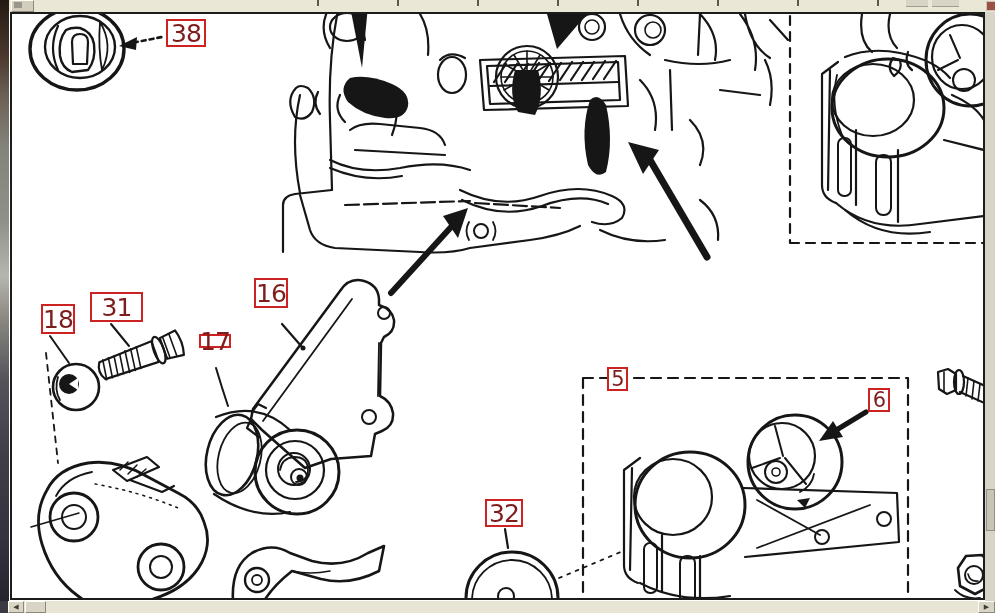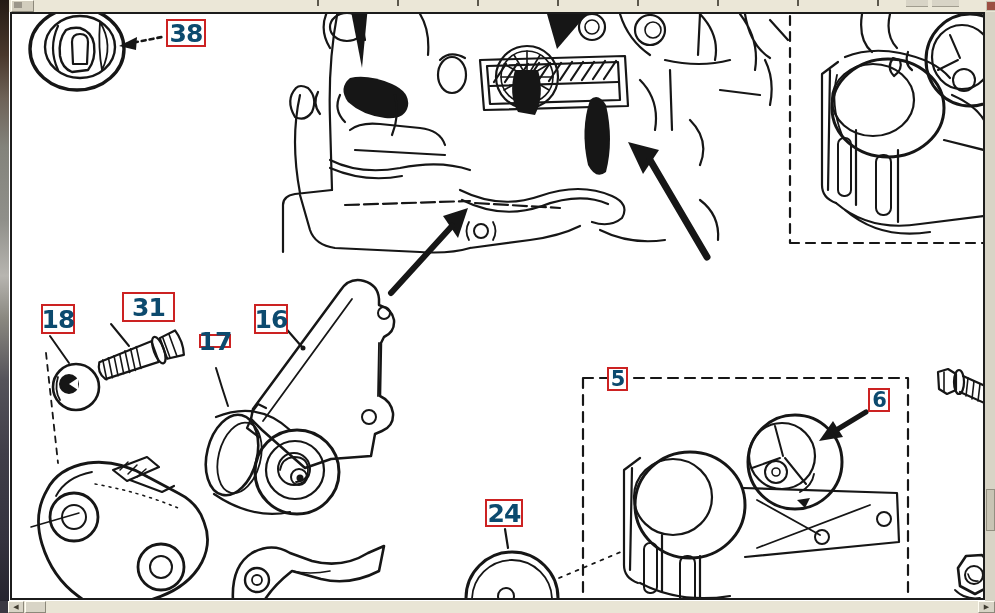--- a/index.html
+++ b/index.html
@@ -47,22 +47,22 @@
     box-sizing:border-box;color:#403c30;font-size:7px;line-height:10px;text-align:center;
     padding:0;overflow:hidden;
   }
   #h-left{left:8px;width:16px;}
   #h-thumb{left:25px;width:21px;}
   #h-right{left:978px;width:17px;}
   #diagram-svg{position:absolute;left:0;top:0;}
   
   .callout{
     position:absolute;display:flex;align-items:center;justify-content:center;
-    background:#ffffff;border:2px solid #c22;color:#0c4a6e;
-    font-weight:bold;letter-spacing:-1px;box-sizing:border-box;line-height:1;
+    background:#ffffff;border:2px solid #c22;color:#7f1d1d;
+    font-weight:normal;letter-spacing:-1px;box-sizing:border-box;line-height:1;
   }
 </style>
 </head>
 <body>
 
 <div id="screen">
 
   <div id="bg-strip"></div>
 
   <div id="ruler">
@@ -282,24 +282,24 @@
         <circle cx="974" cy="575" r="9" stroke-width="2"></circle>
         <path d="M968,574 Q970,582 978,581" stroke-width="1.6"></path>
         <path d="M955,590 Q965,600 980,598" stroke-width="1.8"></path>
       </g>
     </g>
   </svg>
 
   <div id="callout-layer">
       <div class="callout" style="left: 166px; top: 19px; width: 40px; height: 28px; font-size: 25px; border-color: rgb(204, 34, 34);">38</div>
       <div class="callout" style="left: 41px; top: 304px; width: 34px; height: 30px; font-size: 25px; border-color: rgb(204, 34, 34);">18</div>
-      <div class="callout" style="left: 90px; top: 292px; width: 53px; height: 30px; font-size: 25px; border-color: rgb(204, 34, 34); margin-left: 32px;">31</div>
+      <div class="callout" style="left: 90px; top: 292px; width: 53px; height: 30px; font-size: 25px; border-color: rgb(204, 34, 34);">31</div>
       <div class="callout" style="left: 199px; top: 334px; width: 32px; height: 14px; font-size: 25px; border-color: rgb(204, 34, 34);">17</div>
-      <div class="callout" style="left: 254px; top: 304px; width: 34px; height: 30px; font-size: 25px; border-color: rgb(204, 34, 34);">16</div>
-      <div class="callout" style="left: 485px; top: 499px; width: 38px; height: 28px; font-size: 25px; border-color: rgb(204, 34, 34);">24</div>
+      <div class="callout" style="left: 254px; top: 278px; width: 34px; height: 30px; font-size: 25px; border-color: rgb(204, 34, 34);">16</div>
+      <div class="callout" style="left: 485px; top: 499px; width: 38px; height: 28px; font-size: 25px; border-color: rgb(204, 34, 34);">32</div>
       <div class="callout" style="left: 607px; top: 367px; width: 21px; height: 24px; font-size: 21px; border-color: rgb(204, 34, 34);">5</div>
       <div class="callout" style="left: 868px; top: 388px; width: 22px; height: 24px; font-size: 21px; border-color: rgb(204, 34, 34);">6</div>
     </div>
 
   <div id="right-margin"></div>
   <div id="v-thumb"></div>
 
   <div id="h-scroll"></div>
   <div id="h-scroll-capleft"></div>
   <div class="sbtn" id="h-left"><span>◀</span></div>

